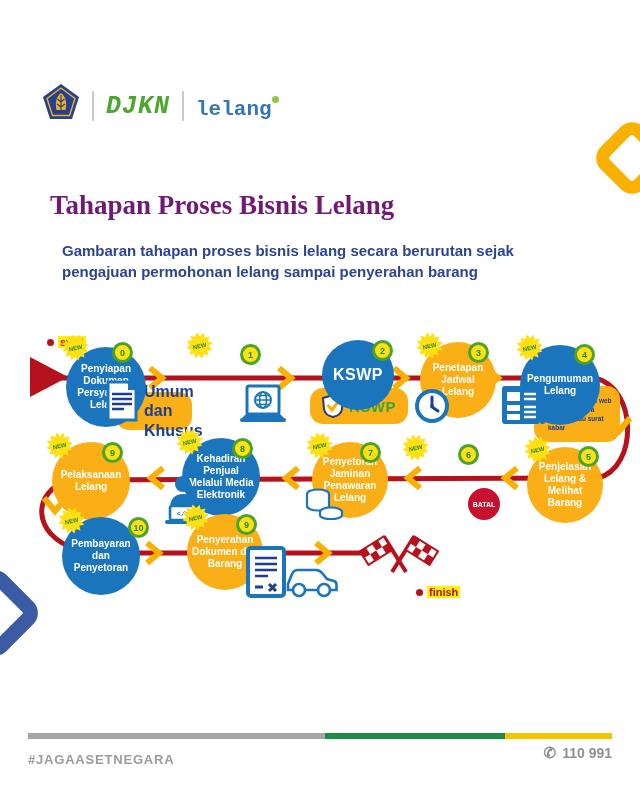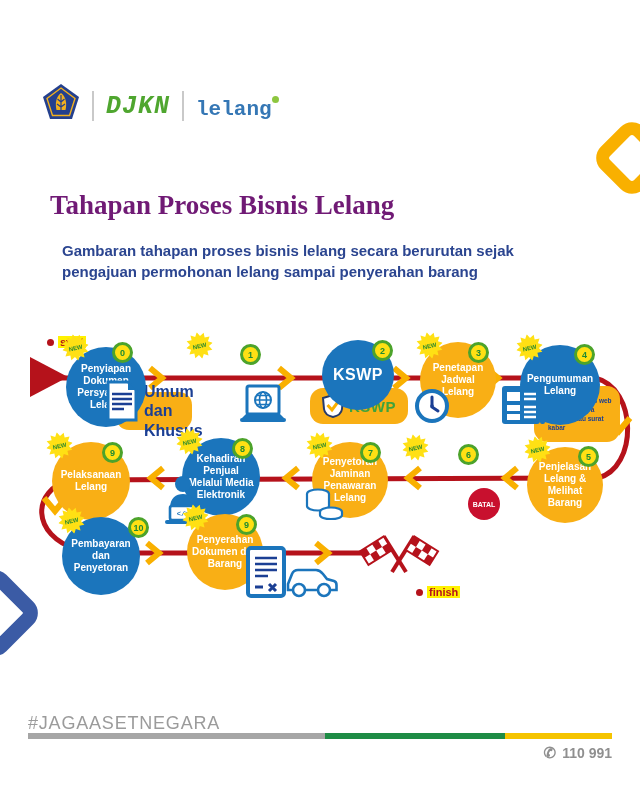--- a/index.html
+++ b/index.html
@@ -43,21 +43,21 @@
          color:#fff;font-size:7px;font-weight:800;display:flex;align-items:center;justify-content:center;z-index:6;}
   .icon{position:absolute;z-index:5;}
   .startfin{position:absolute;display:flex;align-items:center;gap:4px;z-index:6;}
   .startfin .dot{width:7px;height:7px;border-radius:50%;background:#b5121b;}
   .startfin .lbl{background:#fff200;color:#b5121b;font-size:11px;font-weight:800;padding:0 2px;}
   
   .fbar{position:absolute;top:733px;height:6px;}
   .fbar.gray{left:28px;width:297px;background:#a6a6a6;}
   .fbar.green{left:325px;width:180px;background:#1e8c45;}
   .fbar.yellow{left:505px;width:107px;background:#f5c400;}
-  .hashtag{position:absolute;left:28px;top:713px;font-size:18px;font-weight:400;color:#9b9b9b;letter-spacing:.8px;}
+  .hashtag{position:absolute;left:28px;top:752px;font-size:13px;font-weight:700;color:#9b9b9b;letter-spacing:.8px;}
   .phone{position:absolute;top:744px;right:28px;font-size:14px;font-weight:700;color:#8f8f8f;
          display:flex;align-items:center;gap:6px;}
   .phone .ph-ic{font-size:15px;}
 </style>
 </head>
 <body>
 
 <div class="page">
 
   <div class="header">

